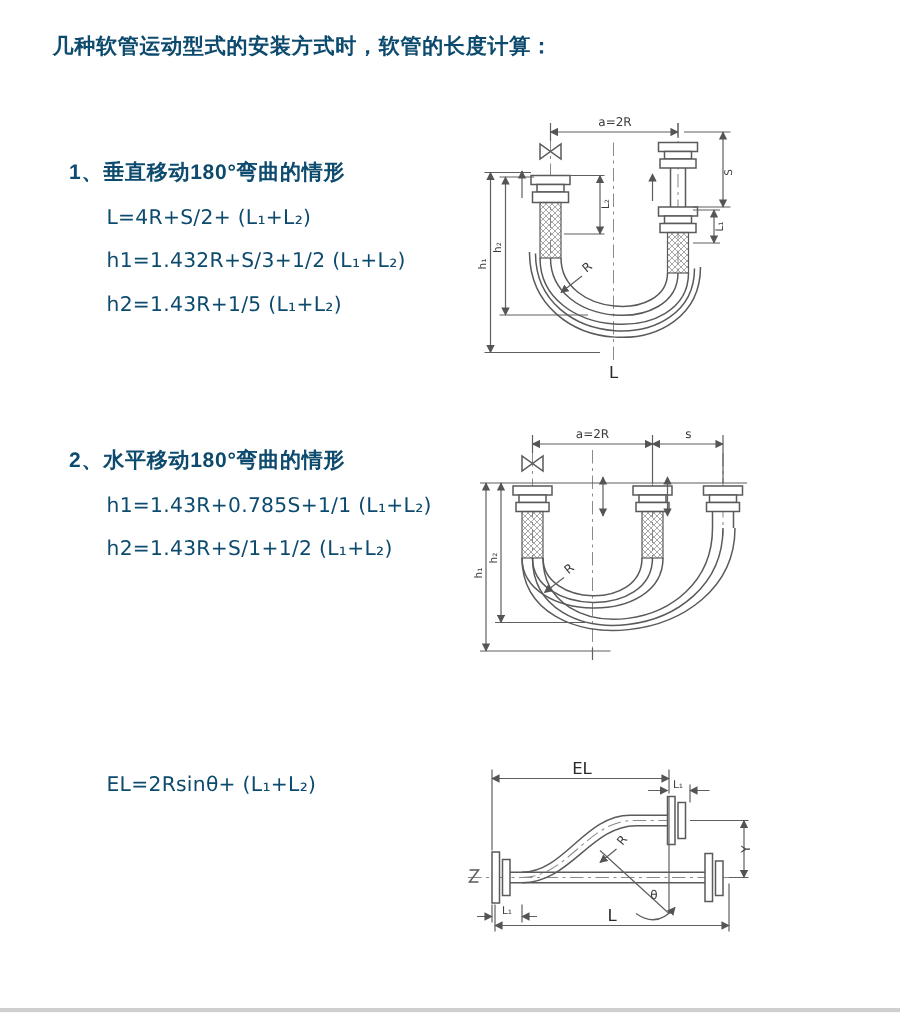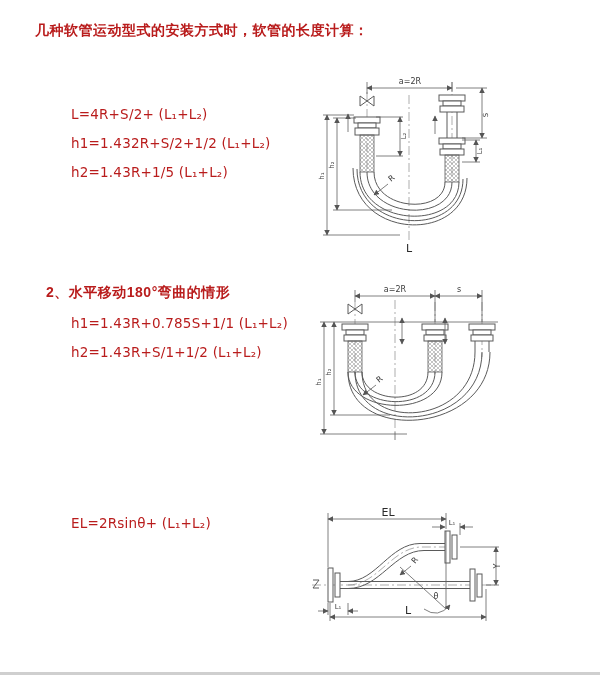--- a/index.html
+++ b/index.html
@@ -1,21 +1,21 @@
 <!DOCTYPE html>
 <html><head>
 <meta charset="utf-8">
 <style>
   html,body{margin:0;padding:0;background:#fff;}
   .page{position:relative;width:600px;height:675px;background:#ffffff;overflow:hidden;
-        font-family:"Liberation Sans", sans-serif;color:#b91c1c;}
+        font-family:"Liberation Sans", sans-serif;color:#0c4a6e;}
   .title{position:absolute;left:35px;top:22px;font-size:14px;font-weight:bold;
          letter-spacing:0.5px;margin:0;}
   .sec{position:absolute;left:46px;width:300px;}
-  .sec1{top:106px}.sec2{top:284px}.sec3{top:515px}
+  .sec1{top:106px}.sec2{top:298px}.sec3{top:515px}
   .sec-heading{font-size:14px;font-weight:bold;letter-spacing:0.5px;margin:0 0 13px 0;}
   .formula{font-family:"DejaVu Sans","Liberation Sans",sans-serif;font-size:13.5px;
            margin:0 0 0 25px;height:29px;letter-spacing:0.2px;}
   svg.diag{position:absolute;}
   .d1{left:310px;top:70px;}
   .d2{left:312px;top:282px;}
   .d3{left:300px;top:505px;}
   .footer-strip{position:absolute;left:0;bottom:0;width:600px;height:3px;background:#cfcfcf;}
   
   .dln{stroke:#5f5f5f;stroke-width:0.8;fill:none;}           
@@ -27,22 +27,23 @@
   .dtx-lg{font-family:"DejaVu Sans","Liberation Sans",sans-serif;font-size:11px;fill:#2a2a2a;}
 </style>
 </head>
 <body>
 
 <div class="page">
 
   <h1 class="title">几种软管运动型式的安装方式时，软管的长度计算：</h1>
 
   <section class="sec sec1">
+    <div class="sec-heading">1、垂直移动180°弯曲的情形</div>
     <div class="formula">L=4R+S/2+ (L₁+L₂)</div>
-    <div class="formula">h1=1.432R+S/2+1/2 (L₁+L₂)</div>
+    <div class="formula">h1=1.432R+S/3+1/2 (L₁+L₂)</div>
     <div class="formula">h2=1.43R+1/5 (L₁+L₂)</div>
   </section>
 
   <section class="sec sec2">
     <div class="sec-heading">2、水平移动180°弯曲的情形</div>
     <div class="formula">h1=1.43R+0.785S+1/1 (L₁+L₂)</div>
     <div class="formula">h2=1.43R+S/1+1/2 (L₁+L₂)</div>
   </section>
 
   <section class="sec sec3">

